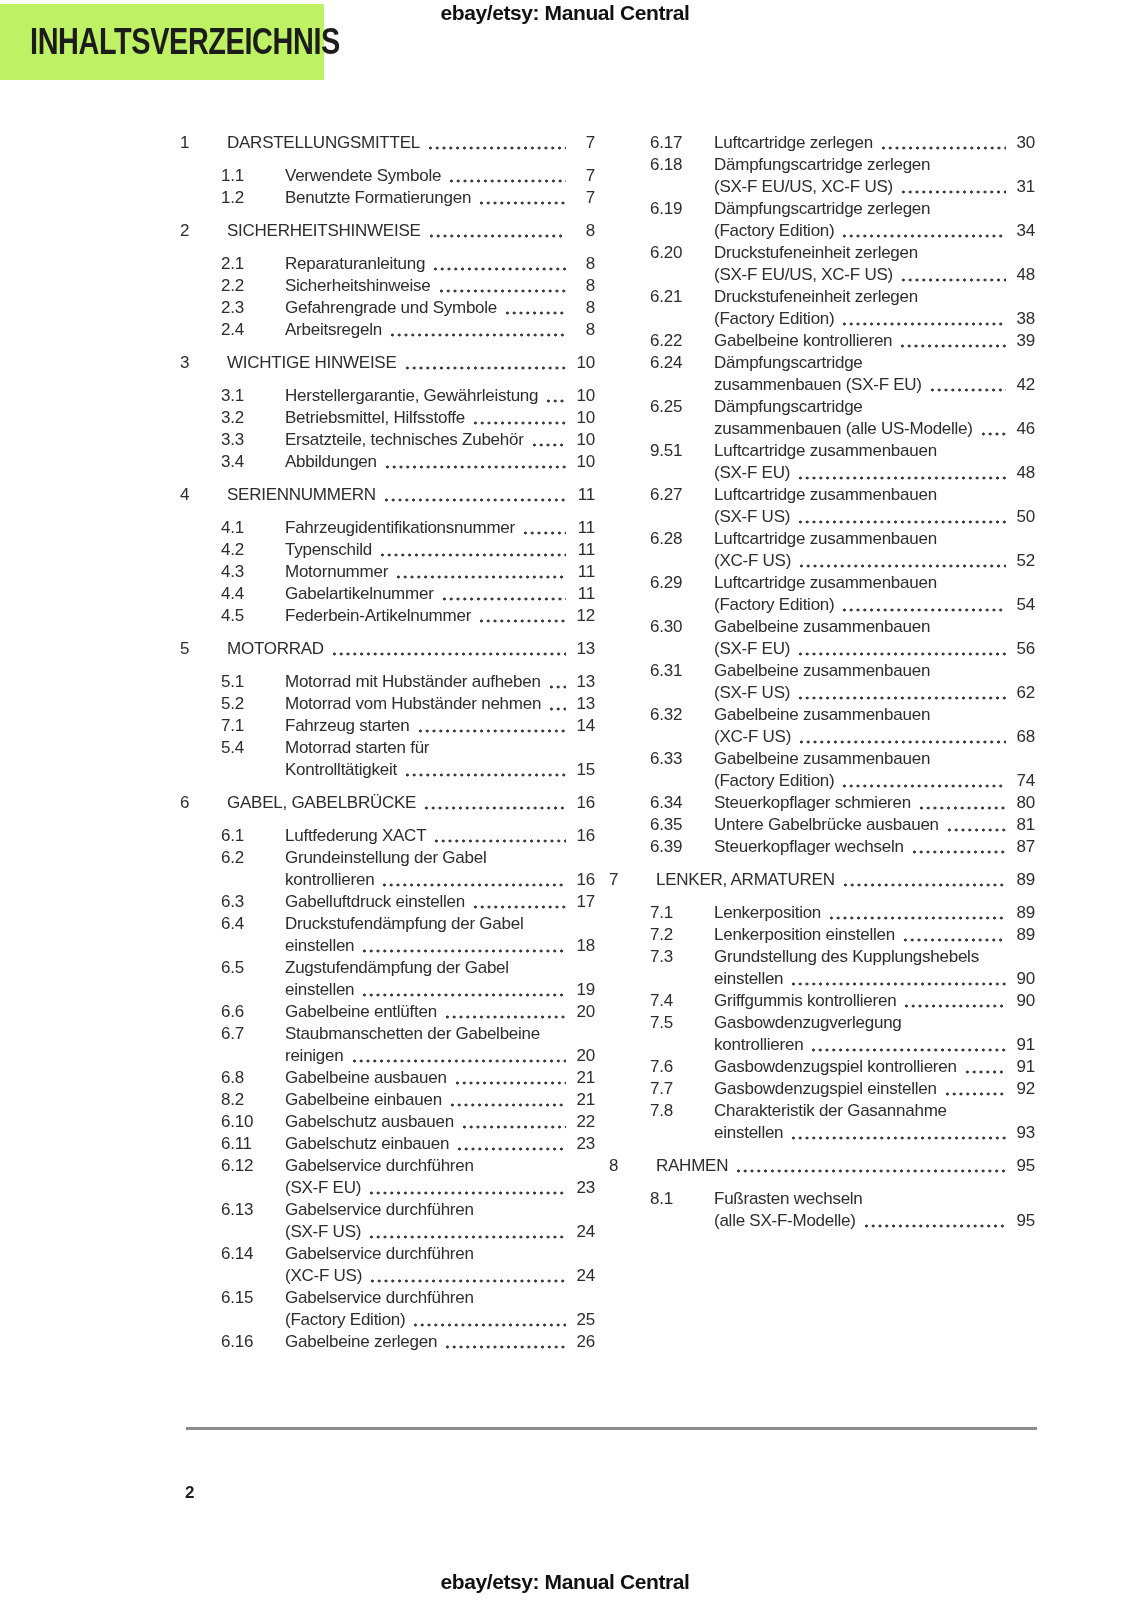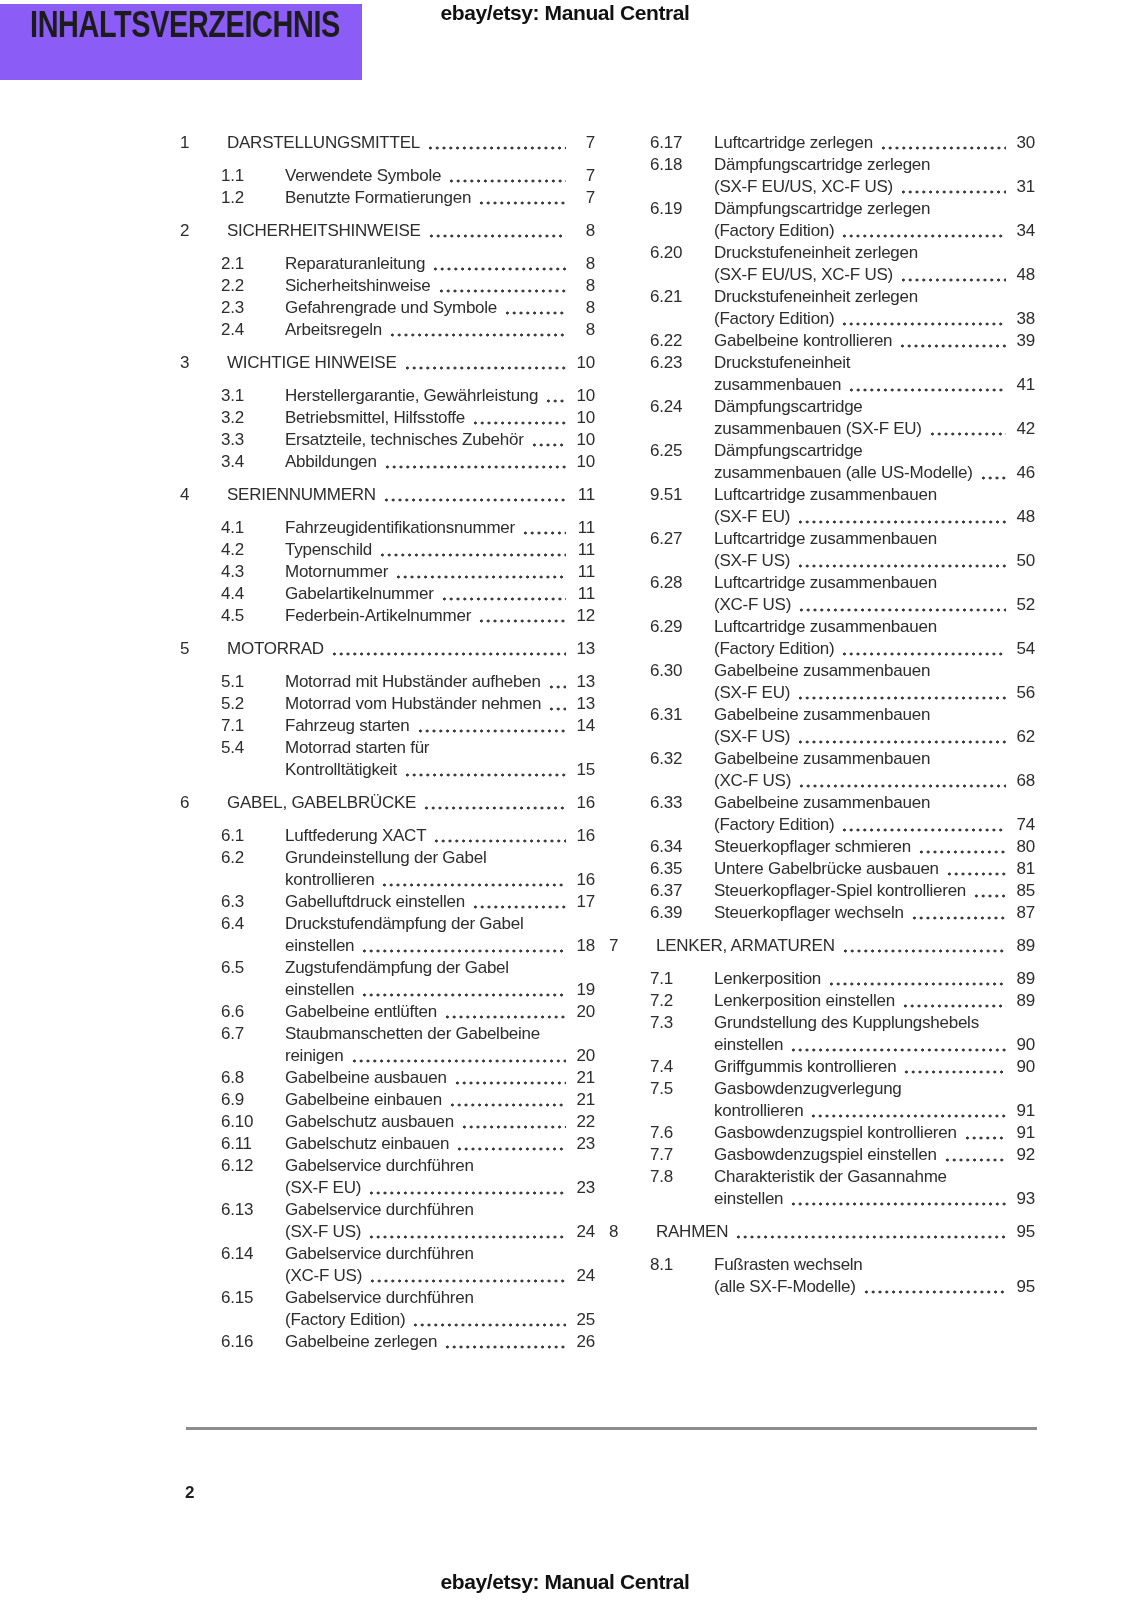--- a/index.html
+++ b/index.html
@@ -9,23 +9,23 @@
     font-family:"Liberation Sans","DejaVu Sans",sans-serif;
     color:#2d2d2d;
     position:relative;
     overflow:hidden;
   }
   .page { position:absolute; inset:0; }
 
   
   .title-box {
     position:absolute; left:0; top:4px;
-    width:362px; height:76px;
-    background:#8b5cf6;
-    display:flex; align-items:flex-start;
+    width:324px; height:76px;
+    background:#bef264;
+    display:flex; align-items:center;
   }
   .title-box .title-txt {
     font-size:37px; font-weight:bold; color:#1c1c1c;
     letter-spacing:-0.5px;
     transform:scaleX(0.78); transform-origin:left center;
     margin-left:30px; white-space:nowrap;
   }
   .wm-top {
     position:absolute; top:1px; left:0; width:1130px;
     text-align:center; font-size:21px; font-weight:bold;
@@ -447,21 +447,21 @@
           <span class="body">
             <span class="line last">
               <span class="txt">Gabelbeine ausbauen</span>
               <span class="leader"></span>
               <span class="pageno">21</span>
             </span>
           </span>
         </div>
         <div class="row item">
           <span class="ind"></span>
-          <span class="inum">6.9</span>
+          <span class="inum">8.2</span>
           <span class="body">
             <span class="line last">
               <span class="txt">Gabelbeine einbauen</span>
               <span class="leader"></span>
               <span class="pageno">21</span>
             </span>
           </span>
         </div>
         <div class="row item">
           <span class="ind"></span>
@@ -611,32 +611,20 @@
           <span class="body">
             <span class="line last">
               <span class="txt">Gabelbeine kontrollieren</span>
               <span class="leader"></span>
               <span class="pageno">39</span>
             </span>
           </span>
         </div>
         <div class="row item">
           <span class="ind"></span>
-          <span class="inum">6.23</span>
-          <span class="body">
-            <span class="line">Druckstufeneinheit</span>
-            <span class="line last">
-              <span class="txt">zusammenbauen</span>
-              <span class="leader"></span>
-              <span class="pageno">41</span>
-            </span>
-          </span>
-        </div>
-        <div class="row item">
-          <span class="ind"></span>
           <span class="inum">6.24</span>
           <span class="body">
             <span class="line">Dämpfungscartridge</span>
             <span class="line last">
               <span class="txt">zusammenbauen (SX-F EU)</span>
               <span class="leader"></span>
               <span class="pageno">42</span>
             </span>
           </span>
         </div>
@@ -760,31 +748,20 @@
           </span>
         </div>
         <div class="row item">
           <span class="ind"></span>
           <span class="inum">6.35</span>
           <span class="body">
             <span class="line last">
               <span class="txt">Untere Gabelbrücke ausbauen</span>
               <span class="leader"></span>
               <span class="pageno">81</span>
-            </span>
-          </span>
-        </div>
-        <div class="row item">
-          <span class="ind"></span>
-          <span class="inum">6.37</span>
-          <span class="body">
-            <span class="line last">
-              <span class="txt">Steuerkopflager-Spiel kontrollieren</span>
-              <span class="leader"></span>
-              <span class="pageno">85</span>
             </span>
           </span>
         </div>
         <div class="row item">
           <span class="ind"></span>
           <span class="inum">6.39</span>
           <span class="body">
             <span class="line last">
               <span class="txt">Steuerkopflager wechseln</span>
               <span class="leader"></span>

